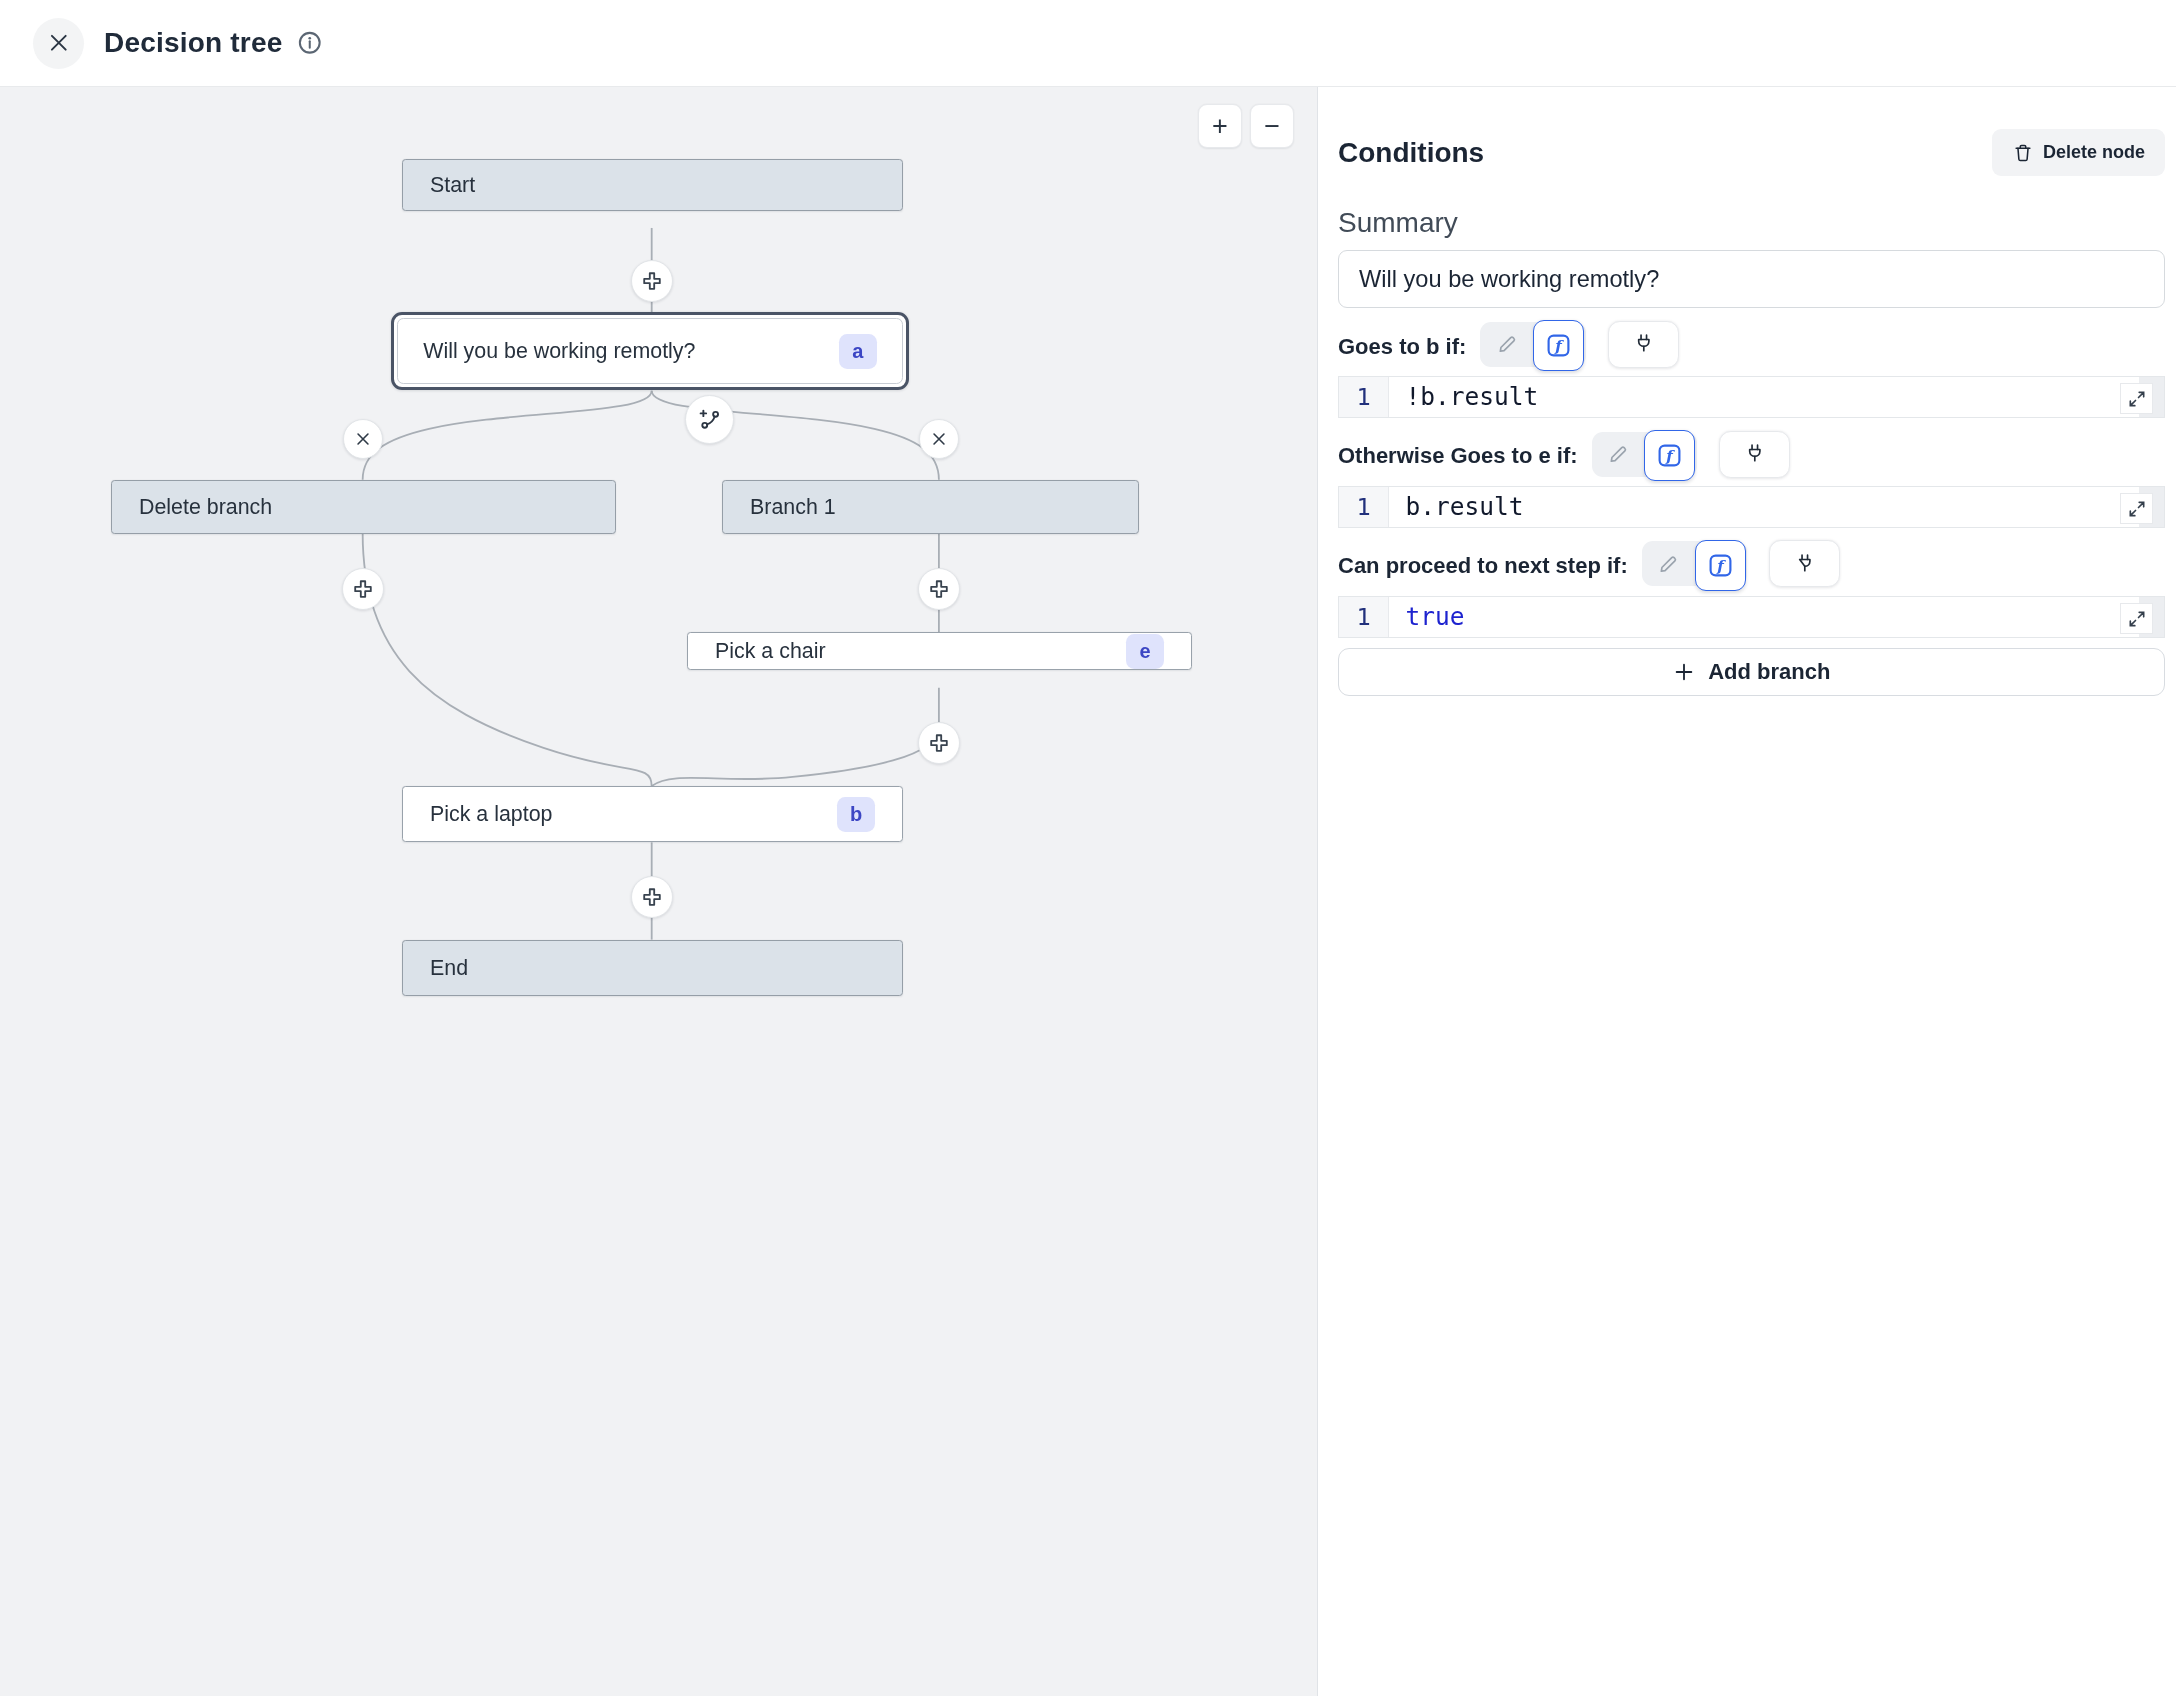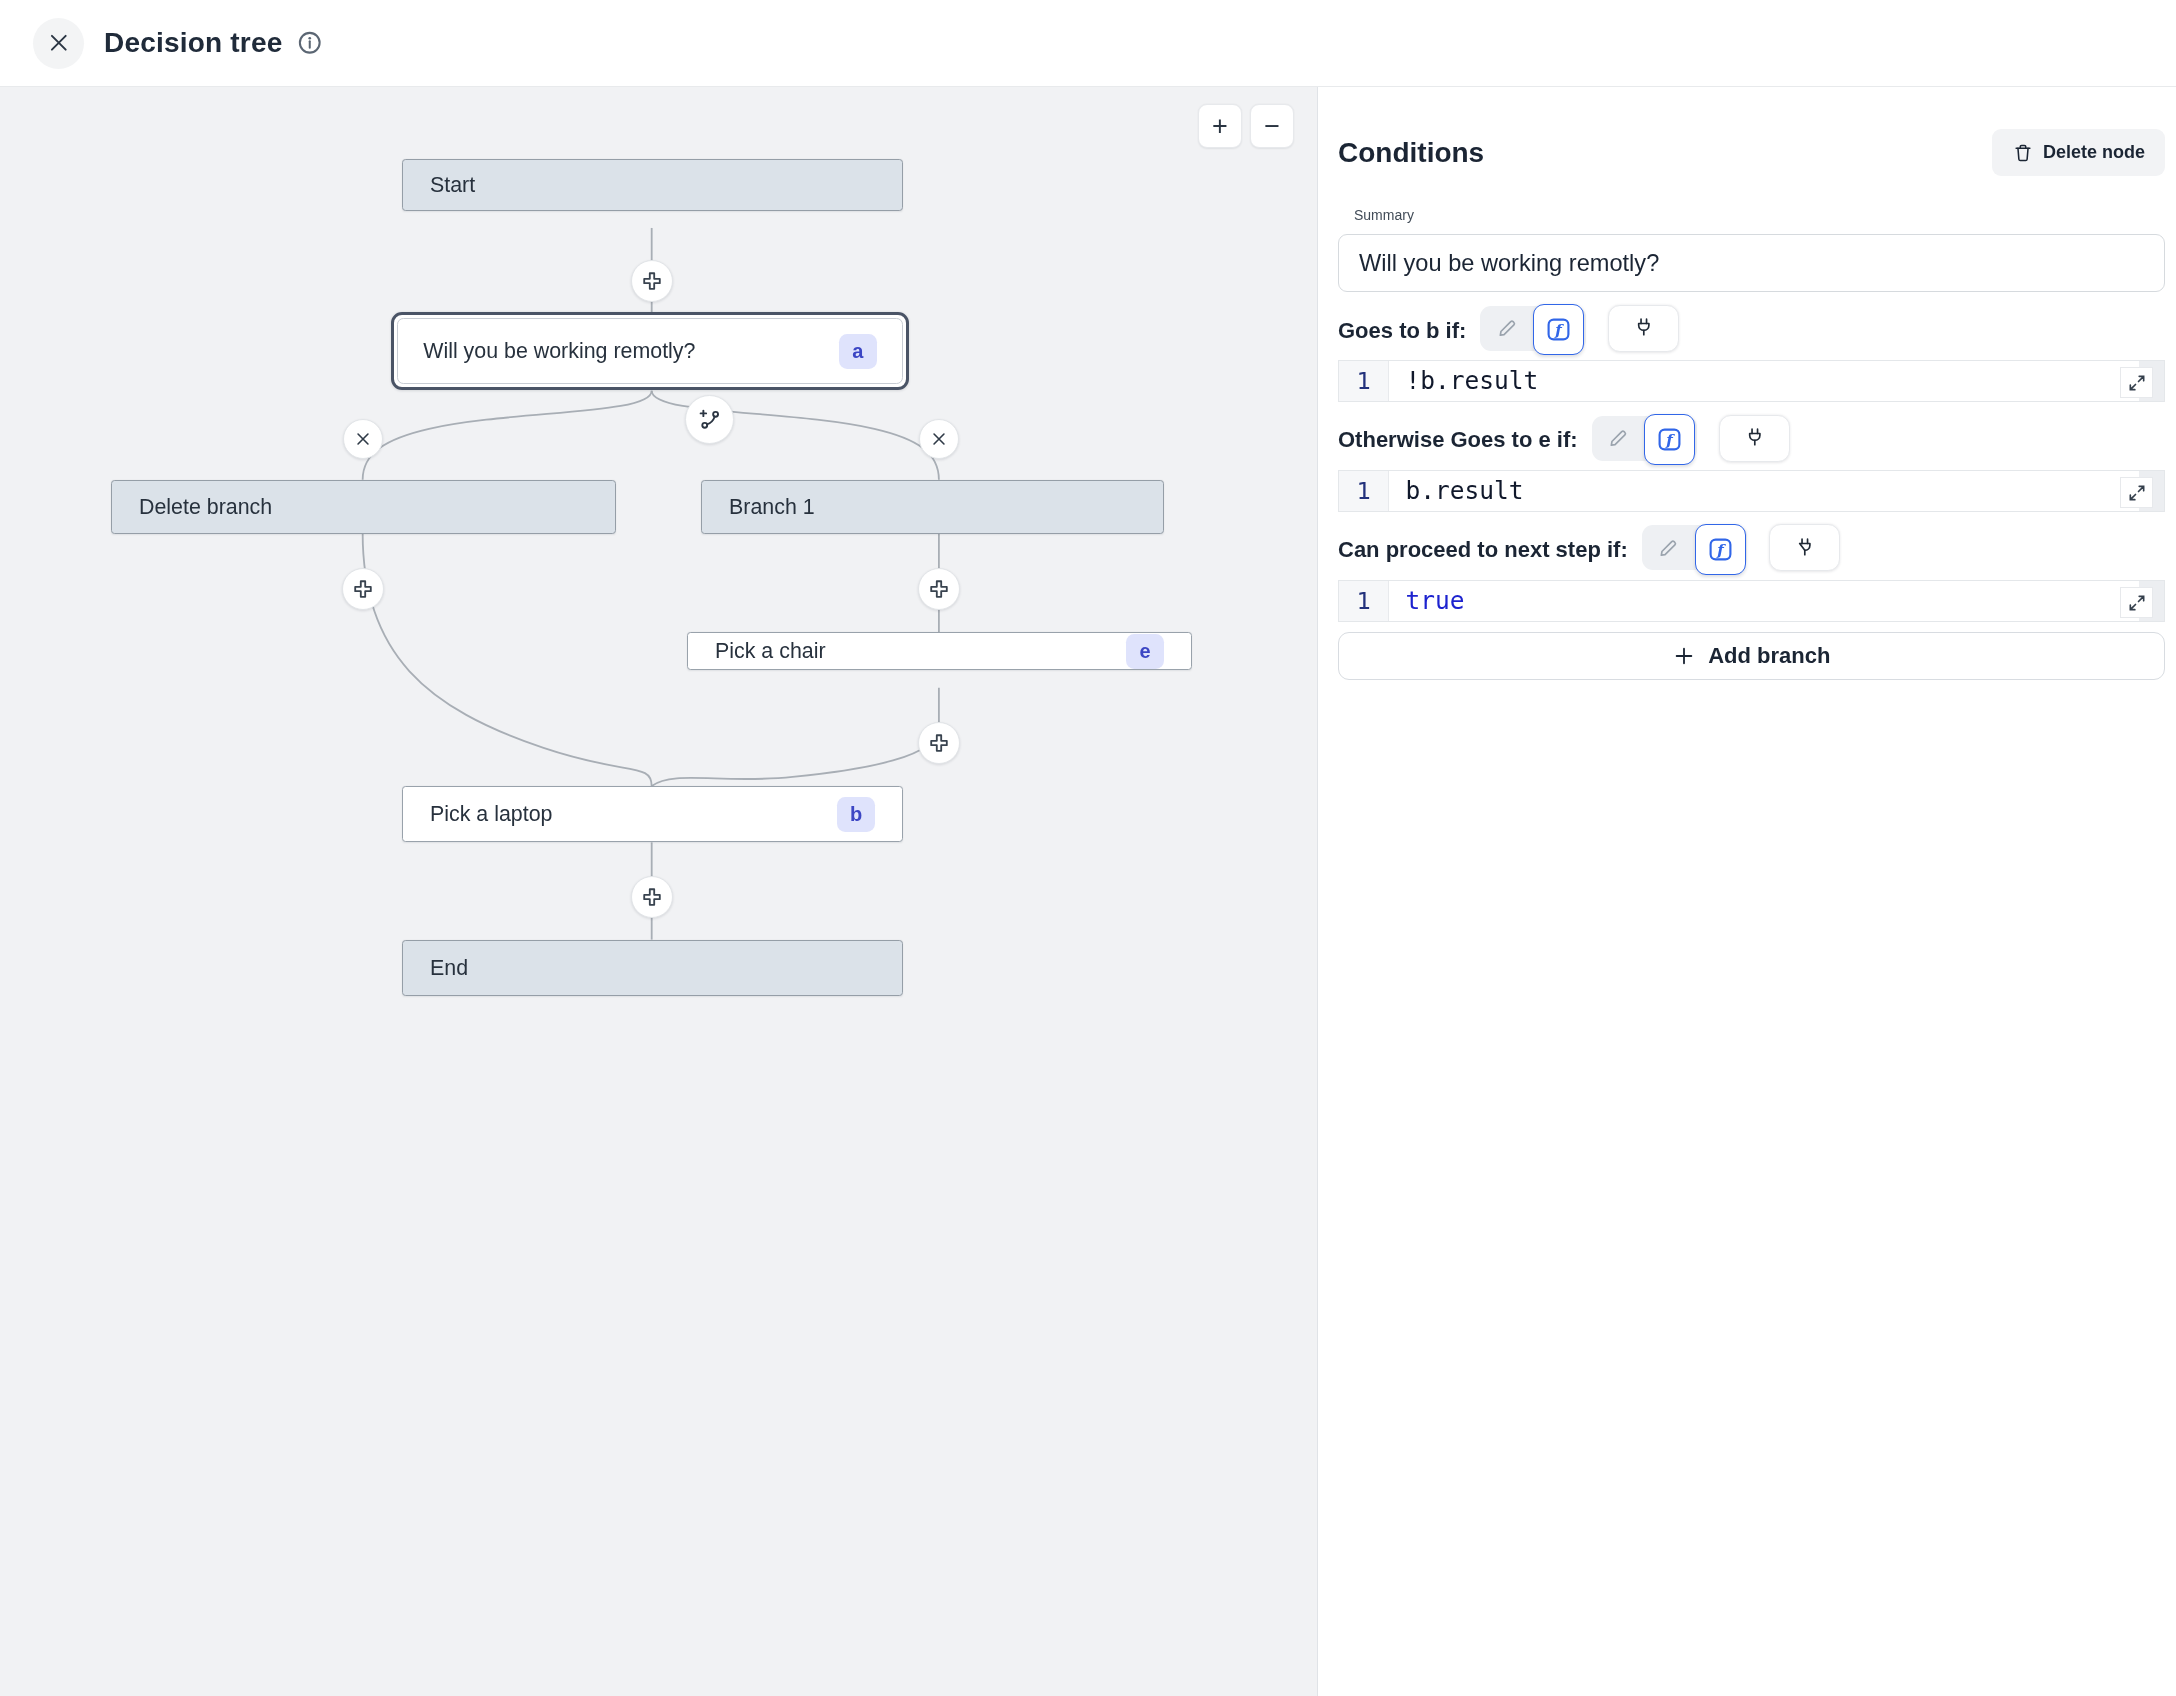--- a/index.html
+++ b/index.html
@@ -24,21 +24,21 @@
   .edges{position:absolute;left:0;top:0;}
   .node{
     position:absolute;box-sizing:border-box;display:flex;align-items:center;
     padding:0 27px;font-size:21.4px;color:#27313d;background:#ffffff;
     border:1.8px solid #99a2ab;border-radius:3.6px;box-shadow:0 0.9px 1.8px rgba(16,24,40,.08);
     cursor:pointer;
   }
   .node.gray{background:#dbe2e9;border-color:#959ea7;}
   .node-start{left:402px;top:73px;width:501px;height:52px;}
   .node-default{left:111px;top:394px;width:505px;height:54px;}
-  .node-branch1{left:701px;top:394px;width:463px;height:54px;}
+  .node-branch1{left:722px;top:394px;width:417px;height:54px;}
   .node-chair{left:687px;top:546px;width:505px;height:38px;}
   .node-laptop{left:402px;top:700px;width:501px;height:56px;}
   .node-end{left:402px;top:854px;width:501px;height:56px;}
   .sel-outer{
     position:absolute;left:391px;top:226px;width:518px;height:78px;box-sizing:border-box;
     border:3.6px solid #4a5466;border-radius:11px;background:#ffffff;padding:2.7px;cursor:pointer;
     box-shadow:0 0.9px 2.7px rgba(16,24,40,.12);
   }
   .sel-inner{
     width:100%;height:100%;box-sizing:border-box;border:0.9px solid #c8cdd4;border-radius:6.4px;
@@ -67,21 +67,21 @@
     position:absolute;left:1317px;top:86px;width:859px;height:1610px;background:#ffffff;
     border-left:1.8px solid #e0e3e7;box-sizing:border-box;padding:8px 11px 0 20px;
   }
   .panel-head{display:flex;align-items:center;justify-content:space-between;margin-top:35px;}
   .panel-title{font-size:28px;font-weight:700;color:#1b2534;margin:0;}
   .delete-btn{
     height:47px;padding:0 20px;border-radius:9px;background:#f2f3f5;border:none;cursor:pointer;
     display:flex;align-items:center;gap:9px;font-size:18px;font-weight:600;color:#1b2534;
     font-family:"Liberation Sans",sans-serif;
   }
-  .summary-label{display:block;font-size:14px;color:#414b57;margin-top:31px;margin-left:16px;}
+  .summary-label{display:block;font-size:28px;color:#414b57;margin-top:31px;}
   .summary-input{
     margin-top:11px;width:100%;height:58px;box-sizing:border-box;border:0.9px solid #d6dade;
     border-radius:9px;font-size:23.6px;color:#1b2534;padding:0 20px;background:#fff;outline:none;
     font-family:"Liberation Sans",sans-serif;
   }
   .cond{margin-top:12.7px;}
   .cond-head{display:flex;align-items:flex-end;gap:14px;}
   .cond-label{font-size:22px;font-weight:700;color:#1b2534;padding-bottom:8.2px;}
   .icon-cluster{display:flex;align-items:center;gap:22px;}
   .seg{

